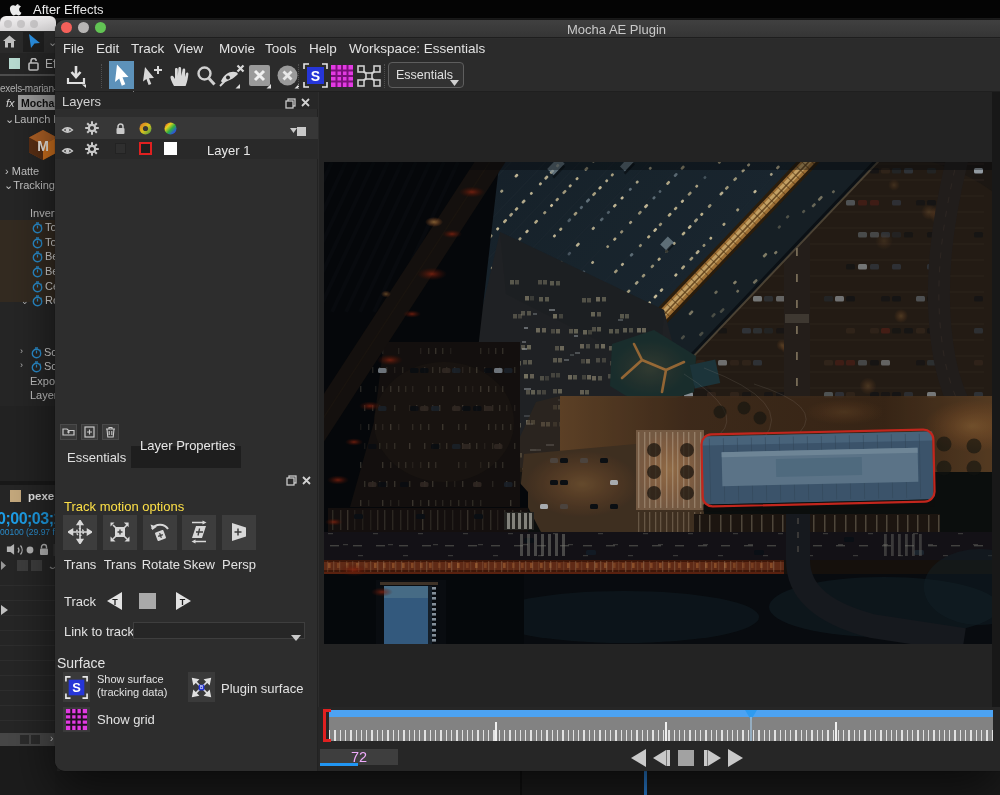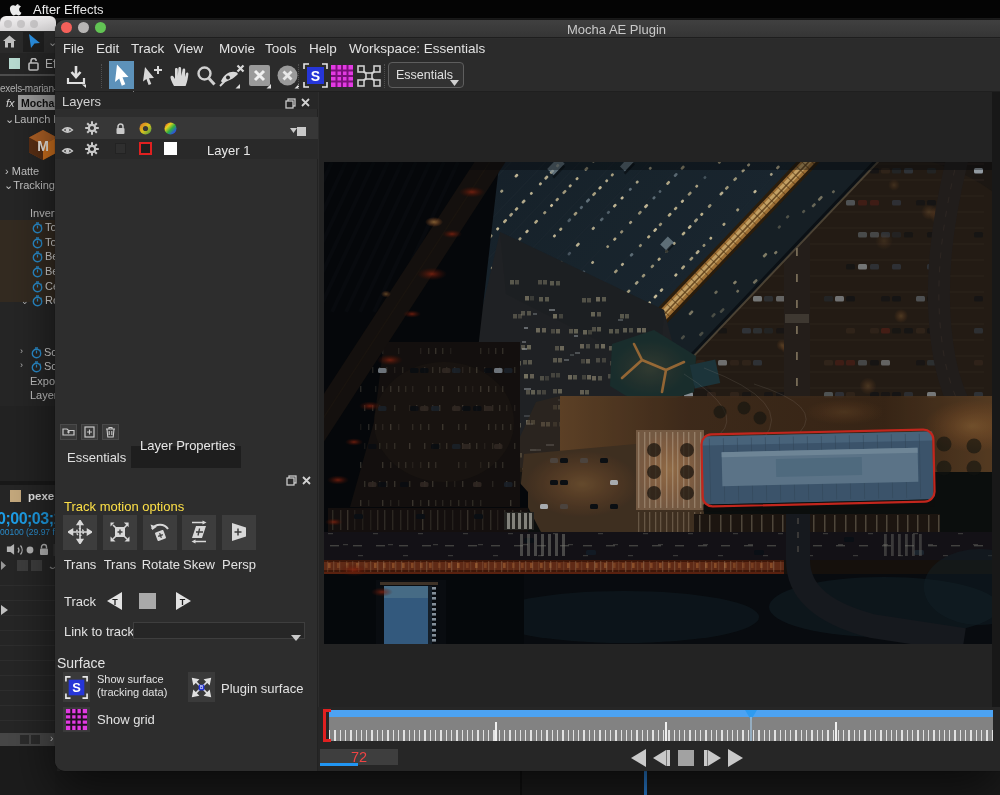--- a/index.html
+++ b/index.html
@@ -2222,21 +2222,21 @@
   <div class="ab" style="left:610px;top:702px;width:2px;height:19px;background:#f0f0f0"></div>
   <div class="ab" style="left:780px;top:702px;width:2px;height:19px;background:#f0f0f0"></div>
   <div class="ab" style="left:690px;top:690px;width:0;height:0;border-left:6px solid transparent;border-right:6px solid transparent;border-top:10px solid #2e9bf0"></div>
   <div class="ab" style="left:695px;top:697px;width:2px;height:24px;background:#9ab8d0;opacity:0.8"></div>
 
   <div class="ab" style="left:268px;top:689px;width:3px;height:33px;background:#e02020"></div>
   <div class="ab" style="left:268px;top:689px;width:8px;height:3px;background:#e02020"></div>
   <div class="ab" style="left:268px;top:719px;width:8px;height:3px;background:#e02020"></div>
 
   <div class="ab" style="left:265px;top:729px;width:78px;height:16px;background:#3e3e3e"></div>
-  <div class="tx" style="left:296px;top:729px;font-size:14.5px;color:#ef4444">72</div>
+  <div class="tx" style="left:296px;top:729px;font-size:14.5px;color:#f0abfc">72</div>
   <div class="ab" style="left:265px;top:743px;width:38px;height:2.5px;background:#2196f3"></div>
 
   <div class="ab" style="left:573px;top:727px"><svg width="120" height="22" viewBox="0 0 120 22">
         <g fill="#c9c9c9">
           <path d="M18,2 V20 L3,11 Z"></path>
           <path d="M38,3 V19 L25,11 Z"></path>
           <rect x="38.5" y="3" width="3.5" height="16"></rect>
           <rect x="50" y="3" width="16" height="16" fill="#a2a2a2"></rect>
           <rect x="76" y="3" width="3.5" height="16"></rect>
           <path d="M80,3 V19 L93,11 Z"></path>

